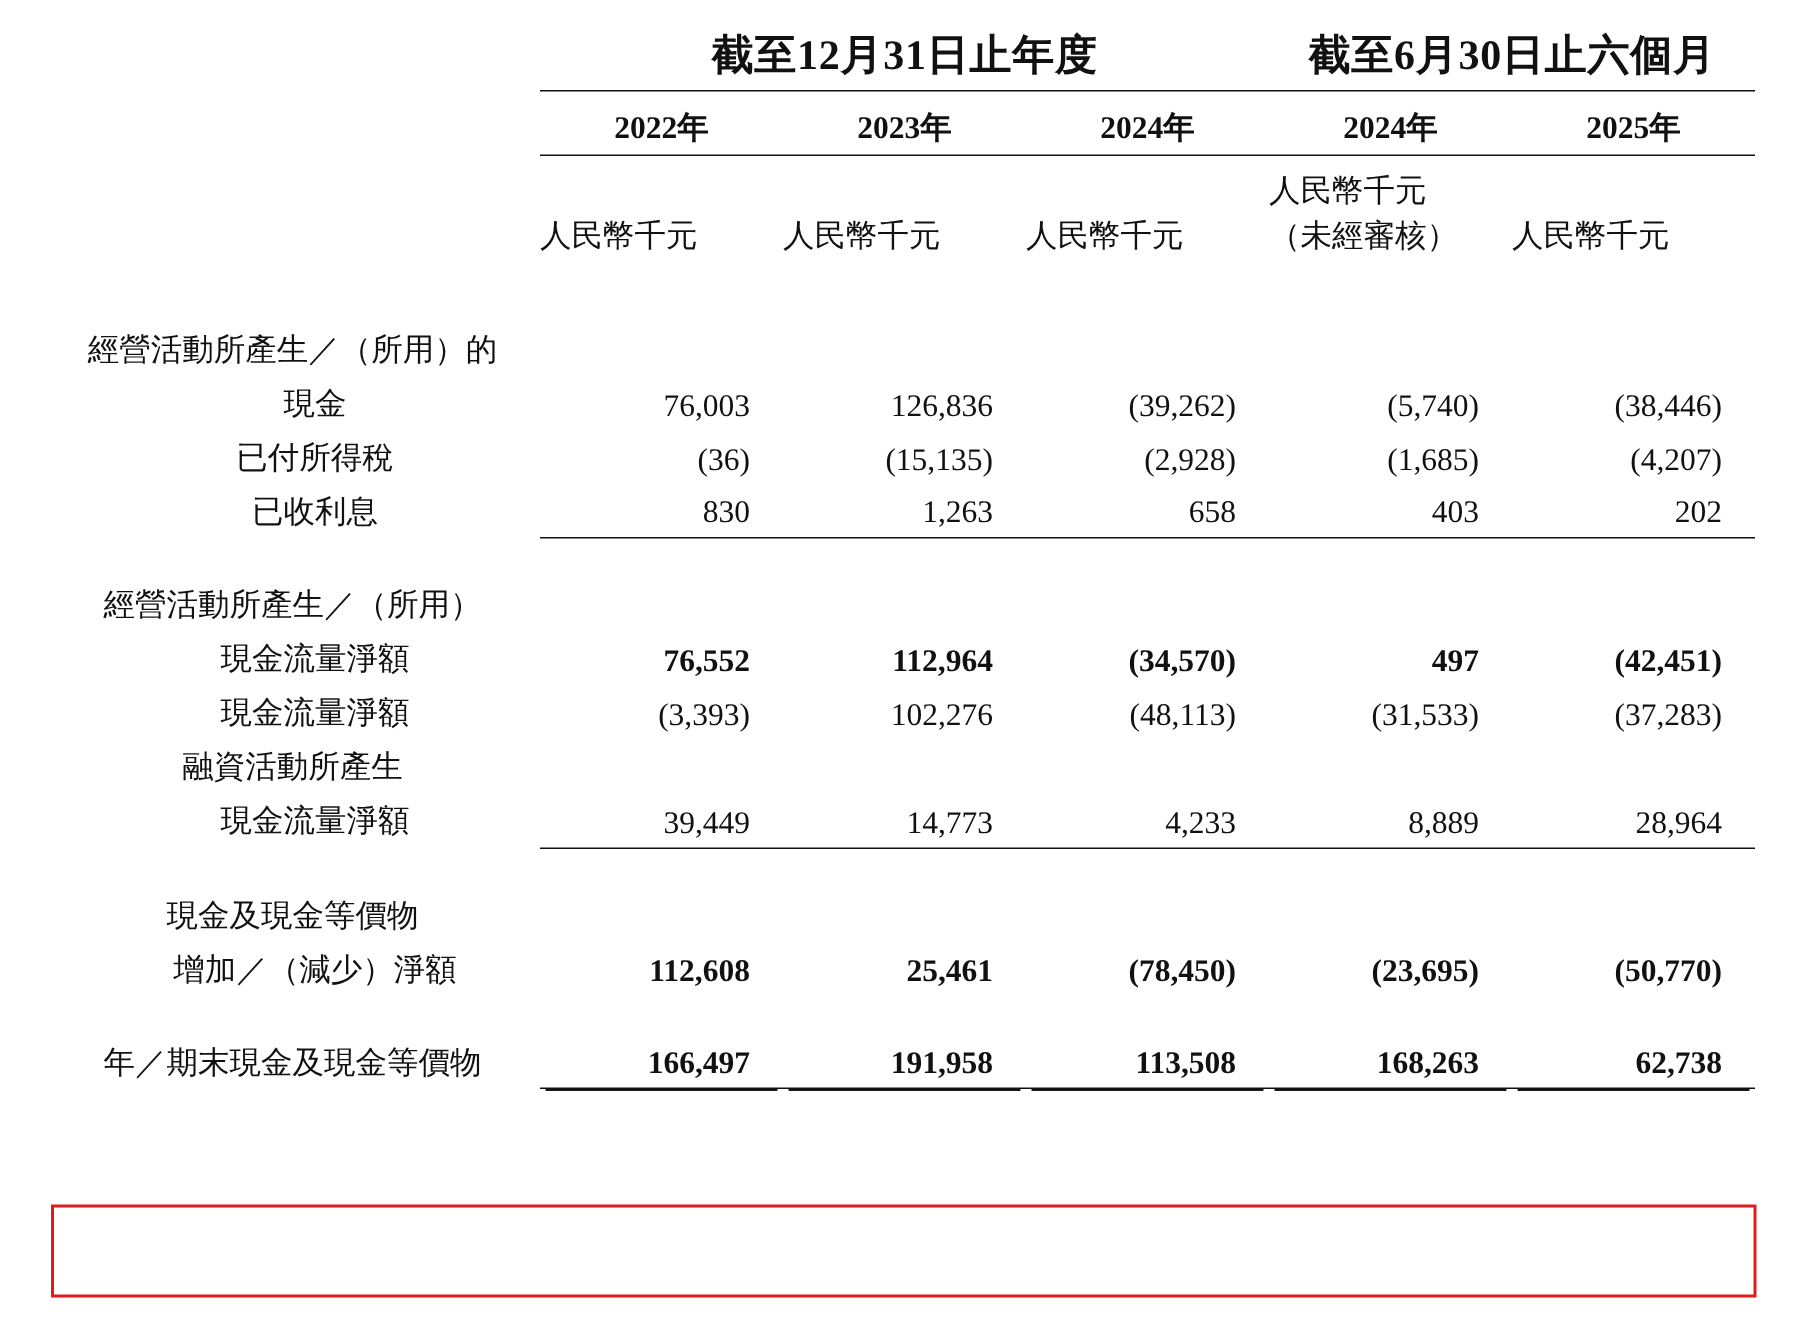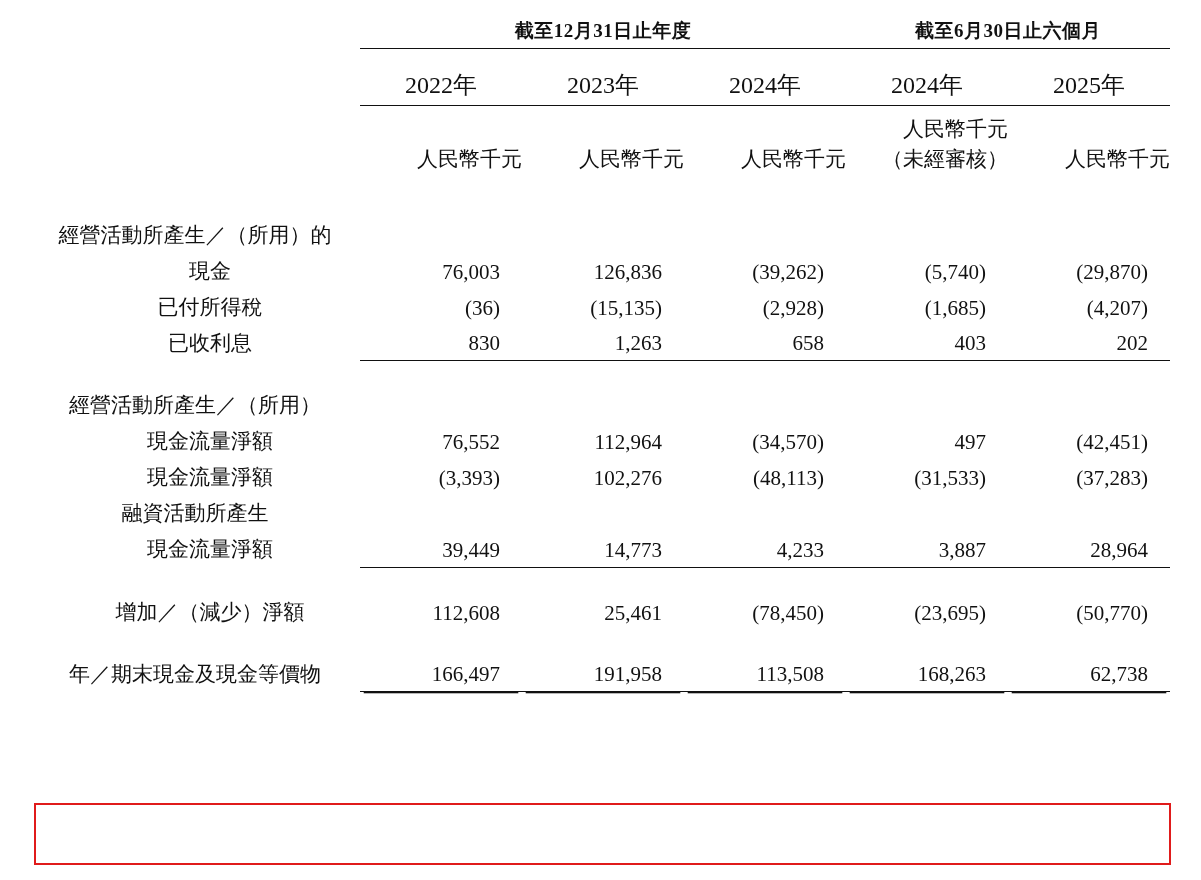--- a/index.html
+++ b/index.html
@@ -30,60 +30,60 @@
   }
   col.lbl { width: 330px; }
   col.num { width: 162px; }
   td, th {
     padding: 0;
     vertical-align: bottom;
     font-weight: normal;
   }
   .hdr-group {
     text-align: center;
-    font-size: 19px;
+    font-size: 28px;
     font-weight: bold;
     letter-spacing: 0.5px;
     padding-bottom: 4px;
   }
   .rule-group {
     border-bottom: 1.6px solid #111;
   }
   .hdr-year {
     text-align: center;
-    font-size: 24px;
-    font-weight: normal;
-    padding-top: 20px;
+    font-size: 21px;
+    font-weight: bold;
+    padding-top: 10px;
     padding-bottom: 4px;
   }
   .rule-year {
     border-bottom: 1.6px solid #111;
   }
   .hdr-unit {
-    text-align: right;
+    text-align: left;
     font-size: 21px;
     padding-top: 8px;
     line-height: 1.45;
   }
   .spacer-row td { height: 42px; }
   .lbl {
     font-size: 21px;
     text-align: center;
     padding: 4px 0 4px 0;
     white-space: nowrap;
   }
   .lbl.ind1 { padding-left: 30px; }
   .lbl.bold { font-weight: normal; }
   .num {
     font-size: 21px;
     text-align: right;
     padding: 4px 22px 4px 0;
     white-space: nowrap;
   }
-  .num.bold { font-weight: normal; }
+  .num.bold { font-weight: bold; }
   tr.r-under td.num { border-bottom: 1.3px solid #111; }
   tr.gap td { height: 26px; }
   tr.r-dblunder td.num {
     border-bottom: 1.3px solid #111;
     box-shadow: 0 5px 0 -3.7px #111;
   }
   .highlight-box {
     position: absolute;
     left: 34px;
     top: 785px;
@@ -154,21 +154,21 @@
       <td class="num"></td>
       <td class="num"></td>
     </tr>
 
     <tr>
       <td class="lbl ind1">現金</td>
       <td class="num">76,003</td>
       <td class="num">126,836</td>
       <td class="num">(39,262)</td>
       <td class="num">(5,740)</td>
-      <td class="num">(29,870)</td>
+      <td class="num">(38,446)</td>
     </tr>
 
     <tr>
       <td class="lbl ind1">已付所得稅</td>
       <td class="num">(36)</td>
       <td class="num">(15,135)</td>
       <td class="num">(2,928)</td>
       <td class="num">(1,685)</td>
       <td class="num">(4,207)</td>
     </tr>
@@ -222,28 +222,36 @@
       <td class="num"></td>
       <td class="num"></td>
       <td class="num"></td>
     </tr>
 
     <tr class="r-under">
       <td class="lbl ind1">現金流量淨額</td>
       <td class="num">39,449</td>
       <td class="num">14,773</td>
       <td class="num">4,233</td>
-      <td class="num">3,887</td>
+      <td class="num">8,889</td>
       <td class="num">28,964</td>
     </tr>
 
     <tr class="gap">
           <td colspan="6"></td>
         </tr>
 
+    <tr>
+      <td class="lbl bold">現金及現金等價物</td>
+      <td class="num bold"></td>
+      <td class="num bold"></td>
+      <td class="num bold"></td>
+      <td class="num bold"></td>
+      <td class="num bold"></td>
+    </tr>
 
     <tr>
       <td class="lbl ind1 bold">增加／（減少）淨額</td>
       <td class="num bold">112,608</td>
       <td class="num bold">25,461</td>
       <td class="num bold">(78,450)</td>
       <td class="num bold">(23,695)</td>
       <td class="num bold">(50,770)</td>
     </tr>
 

